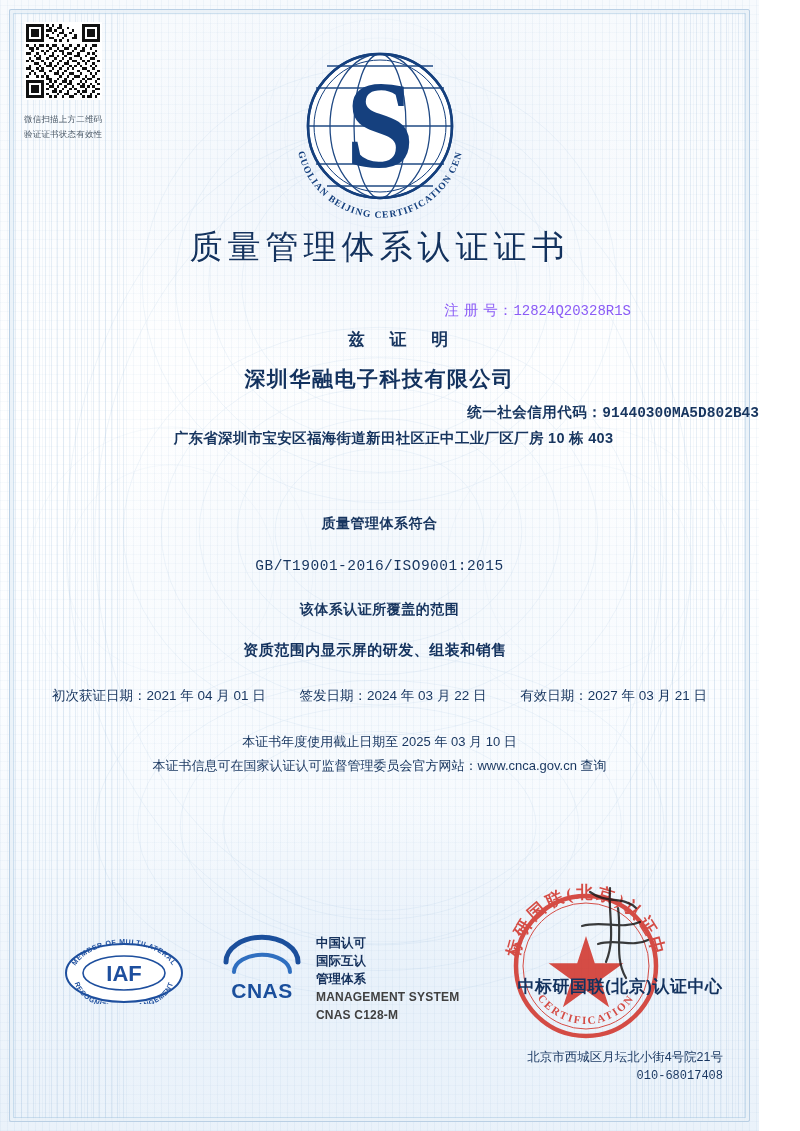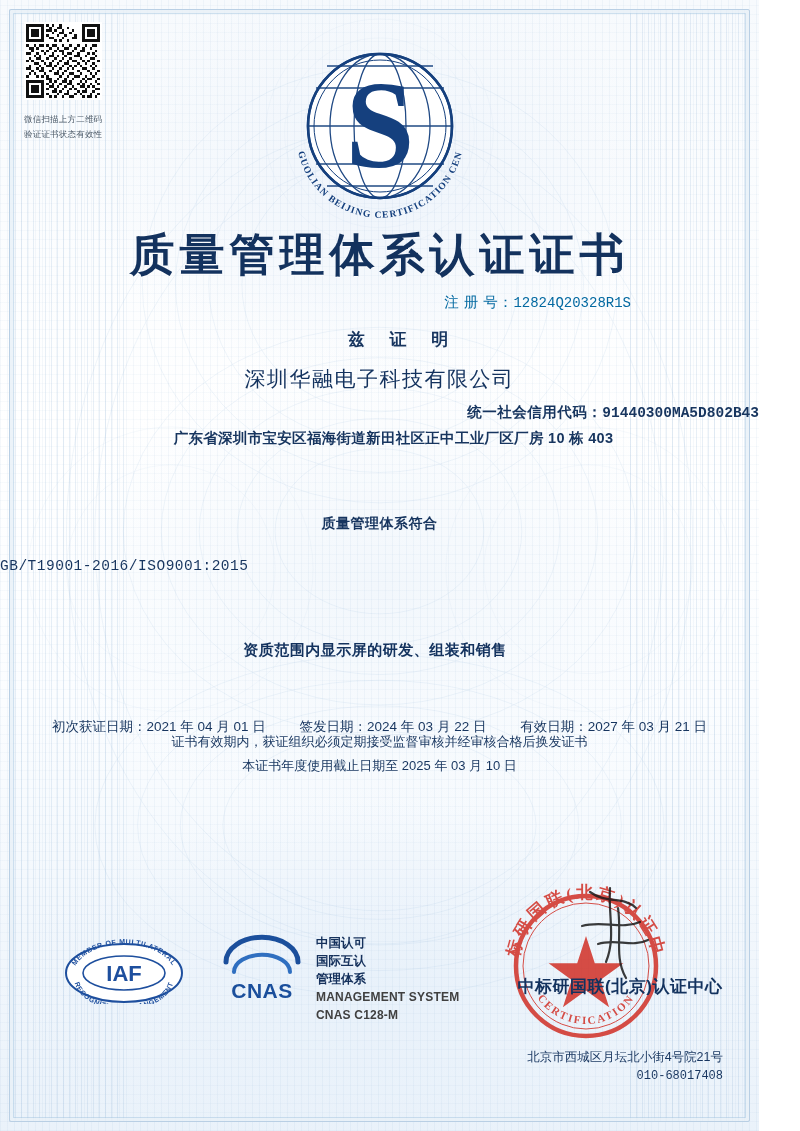--- a/index.html
+++ b/index.html
@@ -91,32 +91,32 @@
   }
 
   
   .title {
     position: absolute;
     top: 225px;
     left: 0;
     right: 0;
     text-align: center;
     font-family: "Liberation Serif", serif;
-    font-weight: bold;
-    font-size: 45px;
+    font-weight: normal;
+    font-size: 33px;
     letter-spacing: 5px;
     color: #13325e;
     text-shadow: 0 1px 0 rgba(255,255,255,.8);
   }
   .reg-line {
     position: absolute;
-    top: 293px;
+    top: 301px;
     right: 128px;
     font-size: 14.5px;
-    color: #0369a1;
+    color: #8b5cf6;
     letter-spacing: .5px;
   }
   .reg-line .reg-val {
     font-family: "Liberation Mono", monospace;
     font-size: 14px;
     letter-spacing: 0;
   }
 
   .hereby {
     position: absolute;
@@ -129,21 +129,21 @@
     letter-spacing: 10px;
     text-indent: 10px;
     padding-left: 37px;
   }
   .company {
     position: absolute;
     top: 365px;
     left: 0; right: 0;
     text-align: center;
     font-size: 21px;
-    font-weight: normal;
+    font-weight: bold;
     color: #13325e;
     letter-spacing: 1.5px;
   }
   .credit-line {
     position: absolute;
     top: 403px;
     left: 0; right: 0;
     text-align: right;
     font-size: 14.5px;
     color: #17355f;
@@ -170,20 +170,21 @@
     text-align: center;
     font-size: 14px;
     font-weight: bold;
     color: #17355f;
     letter-spacing: .5px;
   }
   .standard {
     position: absolute;
     top: 558px;
     left: 0; right: 0;
+    text-align: center;
     font-family: "Liberation Mono", monospace;
     font-size: 14.5px;
     color: #17355f;
     letter-spacing: .5px;
   }
   .scope-2 {
     position: absolute;
     top: 601px;
     left: 0; right: 0;
     text-align: center;
@@ -206,21 +207,21 @@
   .dates-row {
     position: absolute;
     top: 687px;
     left: 52px;
     right: 52px;
     display: flex;
     justify-content: space-between;
     font-size: 13.5px;
     color: #17355f;
   }
-  .dates-row .d-item { white-space: nowrap; margin-top: 31px; }
+  .dates-row .d-item { white-space: nowrap; }
 
   .notes {
     position: absolute;
     top: 730px;
     left: 0; right: 0;
     text-align: center;
     font-size: 13px;
     color: #17355f;
     line-height: 24px;
   }
@@ -584,37 +585,38 @@
   <div class="company">深圳华融电子科技有限公司</div>
 
   <div class="credit-line">
     <span class="label">统一社会信用代码：</span><span class="val">91440300MA5D802B43</span>
   </div>
 
   <div class="address-line">广东省深圳市宝安区福海街道新田社区正中工业厂区厂房 10 栋 403</div>
 
   <div class="scope-1">质量管理体系符合</div>
   <div class="standard">GB/T19001-2016/ISO9001:2015</div>
+  <div class="scope-2">该体系认证所覆盖的范围</div>
   <div class="scope-3">资质范围内显示屏的研发、组装和销售</div>
 
   <div class="dates-row">
     <div class="d-item">
       <span>初次获证日期：</span><span>2021 年 04 月 01 日</span>
     </div>
     <div class="d-item">
       <span>签发日期：</span><span>2024 年 03 月 22 日</span>
     </div>
     <div class="d-item">
       <span>有效日期：</span><span>2027 年 03 月 21 日</span>
     </div>
   </div>
 
   <div class="notes">
-    <div>证书有效期内，获证组织必须定期接受监督审核并经审核合格后换发证书</div>
     <div>本证书年度使用截止日期至 2025 年 03 月 10 日</div>
+    <div>本证书信息可在国家认证认可监督管理委员会官方网站：www.cnca.gov.cn 查询</div>
   </div>
 
   <svg class="iaf" viewBox="0 0 124 66">
     <defs>
       <path id="iafTop" d="M 10,40 A 52,34 0 0 1 114,40"></path>
       <path id="iafBot" d="M 12,40 A 50,32 0 0 0 112,40"></path>
     </defs>
     <ellipse cx="62" cy="35" rx="58" ry="29" fill="#ffffff" stroke="#1e4f9e" stroke-width="2"></ellipse>
     <ellipse cx="62" cy="35" rx="41" ry="17" fill="#ffffff" stroke="#1e4f9e" stroke-width="1.6"></ellipse>
     <text x="62" y="43" text-anchor="middle" font-family="Liberation Sans, sans-serif" font-size="22" font-weight="bold" fill="#1e4f9e">IAF</text>

